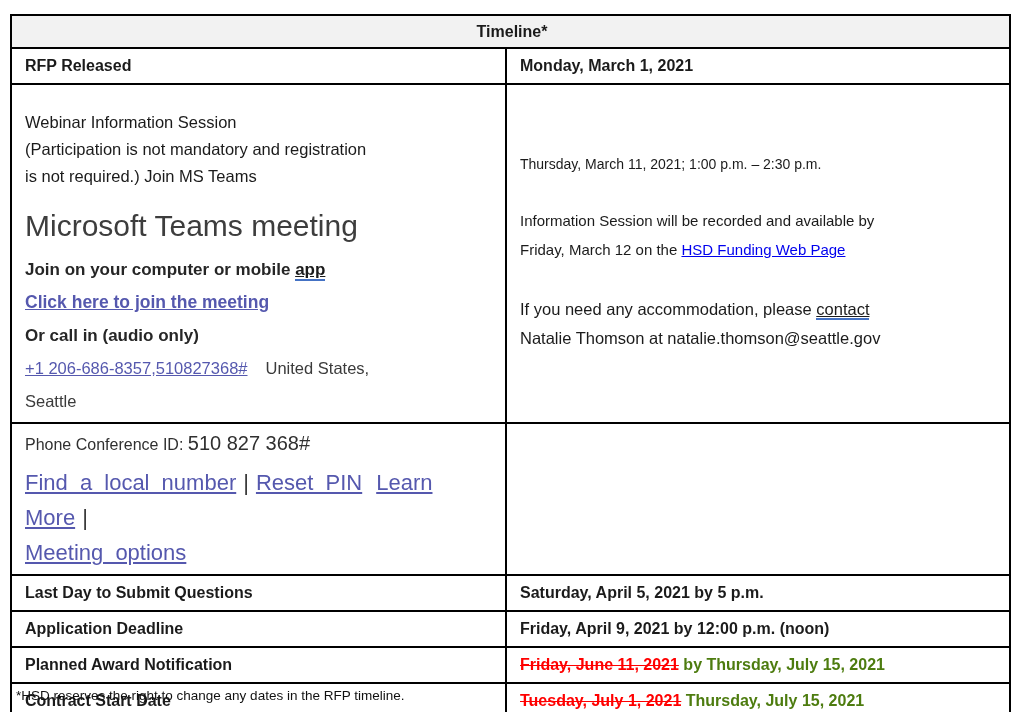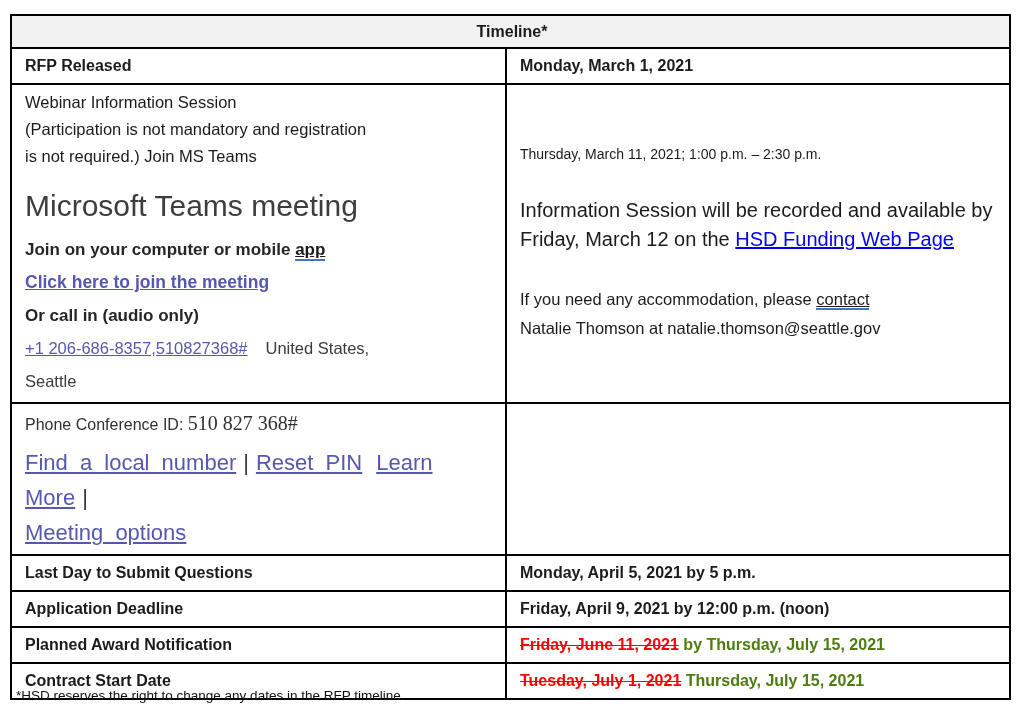--- a/index.html
+++ b/index.html
@@ -39,21 +39,21 @@
   }
   tr.simple td { height: 36px; font-weight: bold; }
   td.top { vertical-align: top; padding-top: 8px; }
 
   .pre { white-space: pre-line; }
   .bold { font-weight: bold; }
   .red { color: #4d7c0f; }
   .strike { color: #FF0000; text-decoration: line-through; }
 
   
-  .webinar-intro { margin: 0 0 0 0; font-size: 16.5px; line-height: 27px; }
+  .webinar-intro { margin: 20px 0 0 0; font-size: 16.5px; line-height: 27px; }
   .teams-heading {
     margin: 19px 0 10px 0;
     font-size: 30px; font-weight: 400;
     color: #3d3d3d; letter-spacing: 0px;
   }
   .teams-block { font-size: 17px; line-height: 33px; }
   .bold-line { font-weight: bold; color: #262626; }
   a.dark-link {
     color: inherit; text-decoration: underline;
     border-bottom: 2px solid #4472C4;
@@ -61,27 +61,27 @@
   }
   a.purple-link {
     color: #5558AE; text-decoration: underline; cursor: pointer;
   }
   a.click-link { font-weight: bold; font-size: 17.5px; }
   a.phone-link { font-size: 16.5px; }
   .phone-suffix { color: #3b3b3b; font-size: 16.5px; padding-left: 18px; }
 
   
   .when-line { margin: 2px 0 0 0; font-size: 14px; }
-  .recorded { margin: 34px 0 0 0; font-size: 20px; line-height: 29px; }
+  .recorded { margin: 34px 0 0 0; font-size: 15px; line-height: 29px; }
   a.blue-link { color: #0000EE; text-decoration: underline; cursor: pointer; }
   .accommodation { margin: 31px 0 0 0; font-size: 16.5px; line-height: 29px; }
 
   
   .conf-id { color: #303030; font-size: 16px; margin: 4px 0 10px 0; }
-  .conf-num { font-size: 20px; font-family: Liberation Serif, serif; }
+  .conf-num { font-size: 20px; }
   .conf-links { font-size: 22px; line-height: 35px; word-spacing: 6px; }
   .pipe { color: #3b3b3b; margin: 0 7px; font-weight: 400; }
   .linkgap { display: inline-block; width: 14px; }
 
   .footnote {
     position: absolute; left: 16px; top: 688px;
     font-size: 13.5px; color: #111;
   }
 </style>
 </head>
@@ -140,21 +140,21 @@
         <div class="conf-links">
           <a class="purple-link">Find a local number</a><span class="pipe">|</span><a class="purple-link">Reset PIN</a><span class="linkgap"></span><a class="purple-link">Learn More</a><span class="pipe">|</span><br>
           <a class="purple-link">Meeting options</a>
         </div>
       </td>
       <td></td>
     </tr>
 
     <tr class="simple">
       <td>Last Day to Submit Questions</td>
-      <td>Monday, April 5, 2021 by 5 p.m.</td>
+      <td>Saturday, April 5, 2021 by 5 p.m.</td>
     </tr>
 
     <tr class="simple">
       <td>Application Deadline</td>
       <td class="bold">Friday, April 9, 2021 by 12:00 p.m. (noon)</td>
     </tr>
 
 
     <tr class="simple">
       <td>Planned Award Notification</td>

